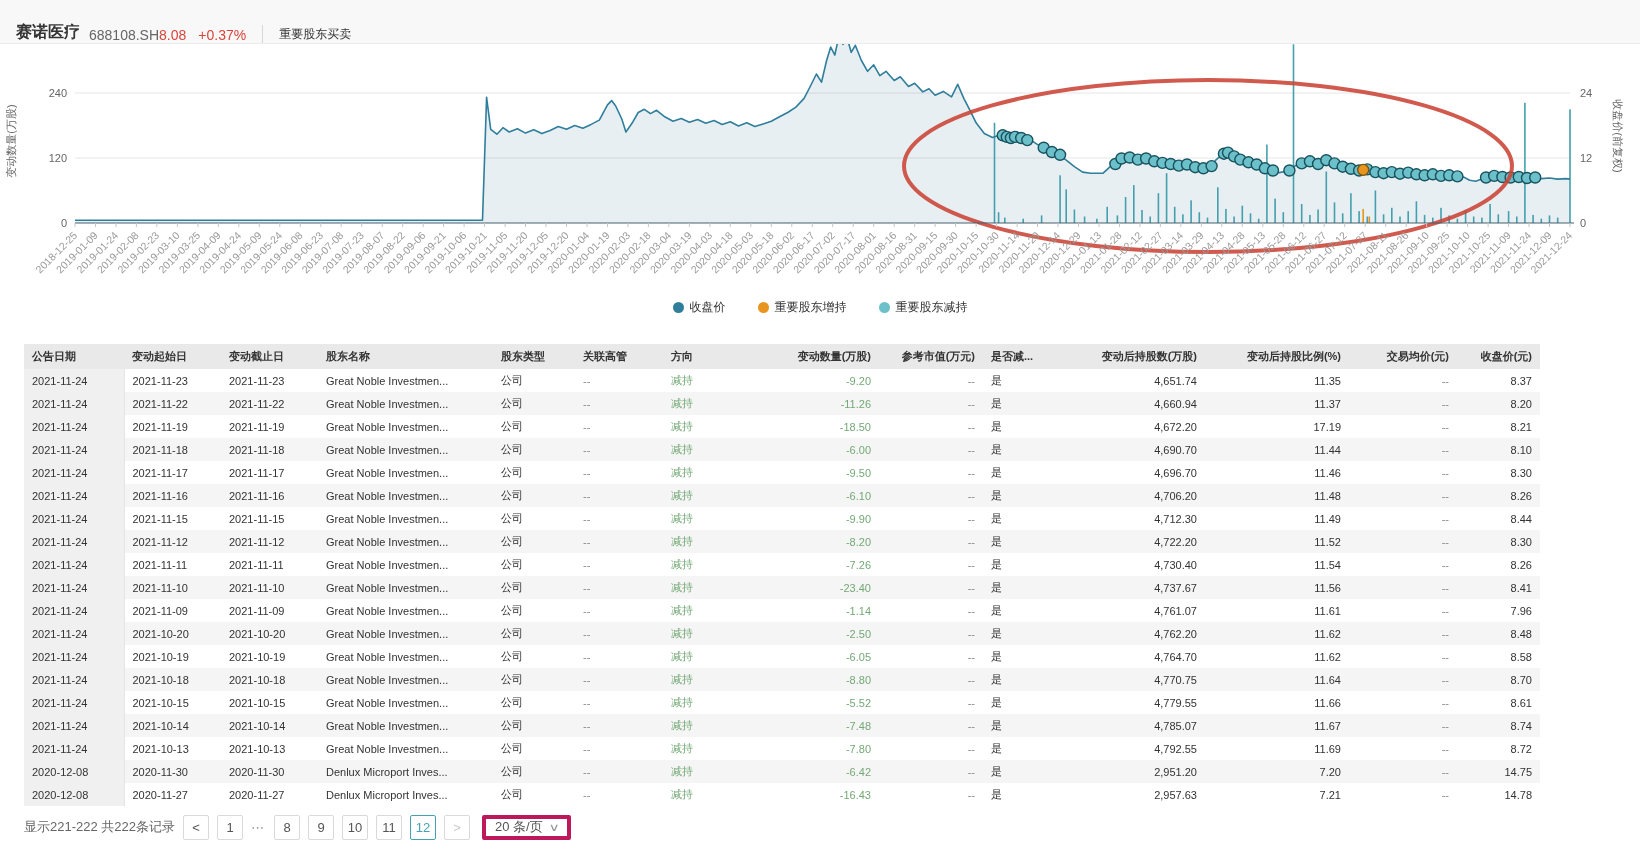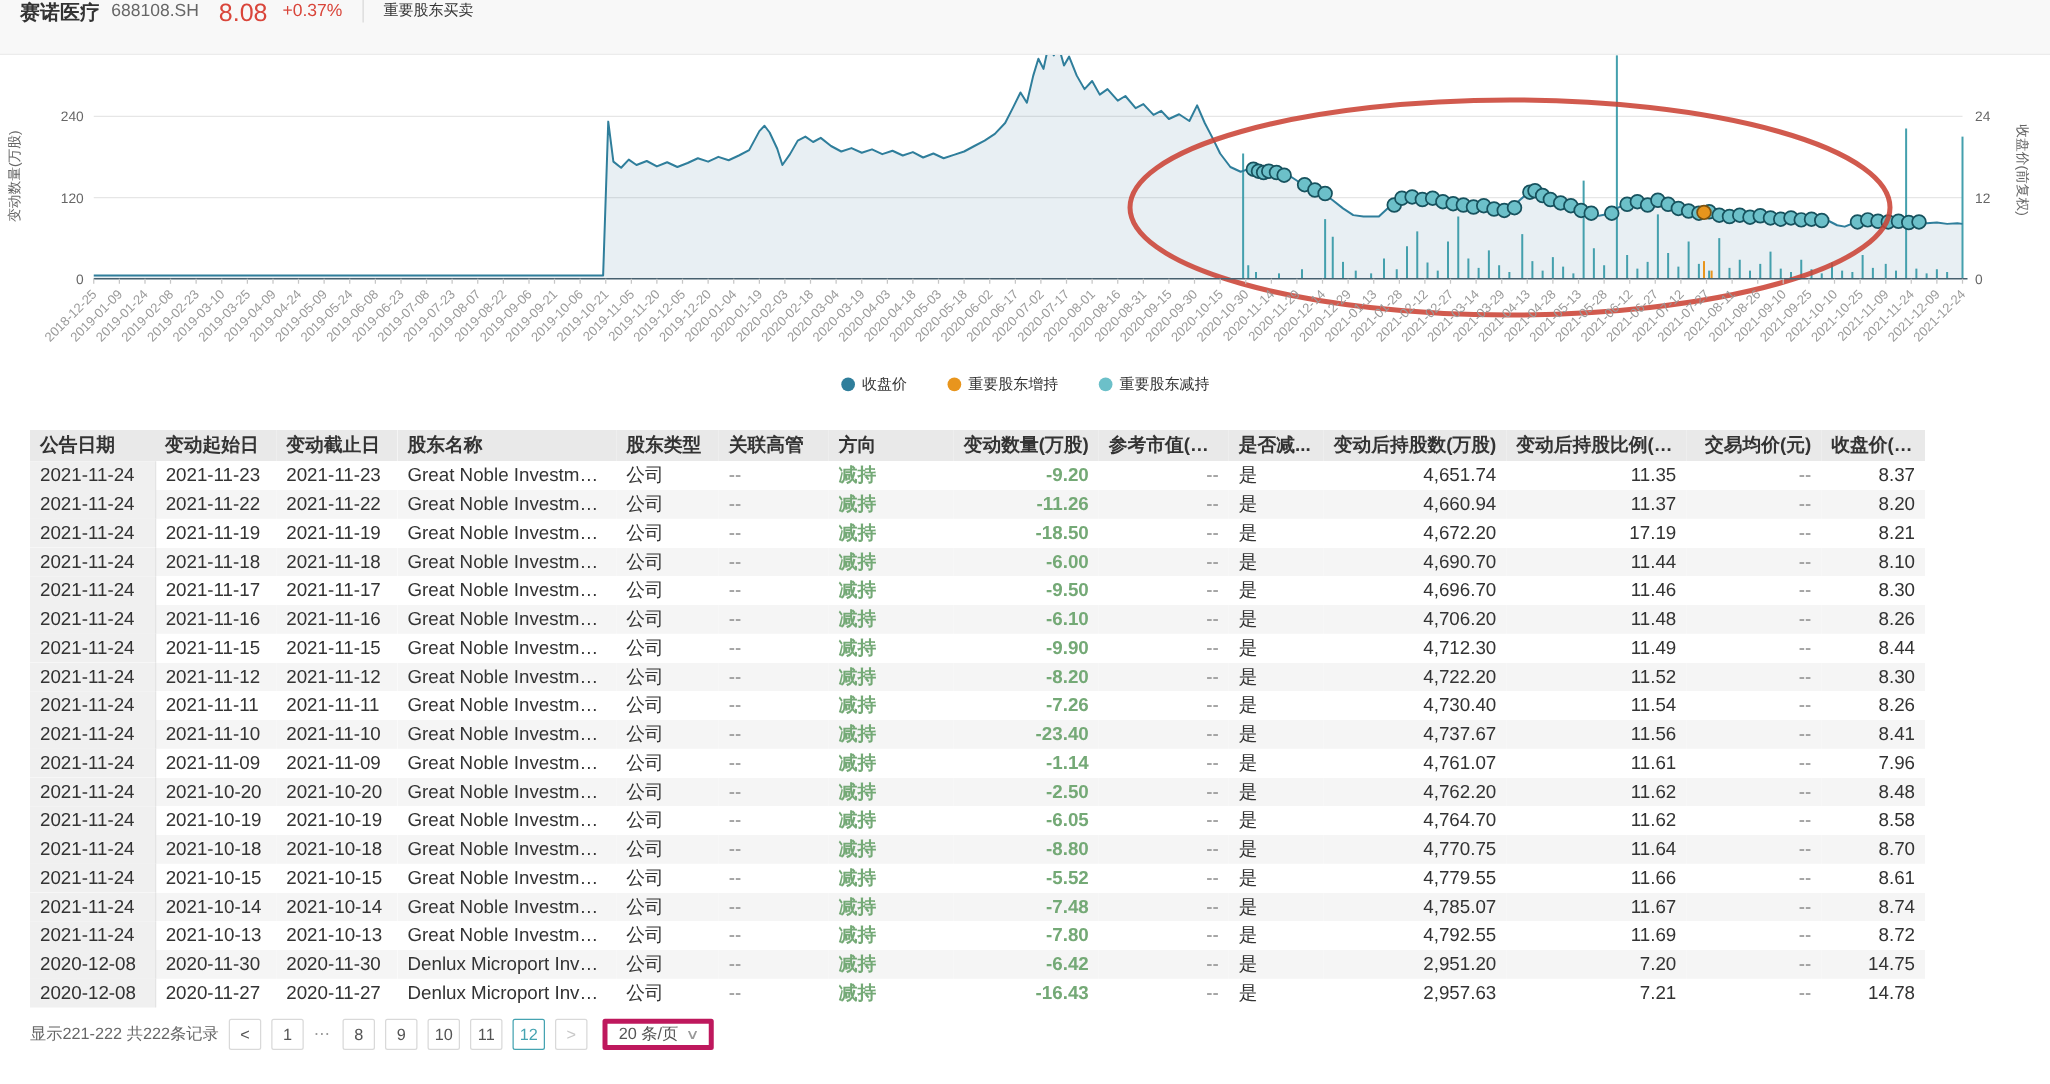--- a/index.html
+++ b/index.html
@@ -1,38 +1,38 @@
 <!DOCTYPE html>
 <html style="--up-red: #d9453a; --reduce-green: #74a976; --active-page-teal: #45a3b1;"><head>
 <meta charset="utf-8">
 <style>
   html,body{margin:0;padding:0;background:#fff;width:1640px;height:867px;overflow:hidden;
     font-family:"Liberation Sans","DejaVu Sans",sans-serif;-webkit-font-smoothing:antialiased;}
-  .topbar{height:44px;display:flex;align-items:flex-start;padding:0 16px;background:#f8f8f8;
+  .topbar{height:44px;display:flex;align-items:flex-end;padding:0 16px;background:#f8f8f8;
     border-bottom:1px solid #ececec;box-sizing:border-box;}
   .stock-name{font-size:16px;font-weight:bold;color:#333;}
   .stock-code{font-size:14px;color:#666;margin-left:9px;}
-  .stock-price{font-size:20px;color:var(--up-red);margin-left:16px;}
+  .stock-price{font-size:14px;color:var(--up-red);}
   .stock-change{font-size:14px;color:var(--up-red);margin-left:12px;}
   .vdivider{width:1px;height:18px;background:#d8d8d8;margin:0 16px;}
   .tab{font-size:12px;color:#333;cursor:pointer;}
   #chart-svg{display:block;}
   .legend{height:26px;display:flex;align-items:center;justify-content:center;gap:32px;
     font-size:12px;color:#333;}
   .legend-item{display:flex;align-items:center;gap:6px;cursor:pointer;}
   .legend-dot{width:11px;height:11px;border-radius:50%;display:inline-block;}
   .content{width:1516px;margin-left:24px;margin-top:24px;}
-  table{width:1516px;border-collapse:collapse;table-layout:fixed;font-size:15px;color:#333;}
+  table{width:1516px;border-collapse:collapse;table-layout:fixed;font-size:11px;color:#333;}
   th{background:#e9e9e9;font-weight:bold;color:#333;height:25px;padding:0 8px;text-align:left;
     white-space:nowrap;overflow:hidden;text-overflow:ellipsis;}
   td{height:23px;padding:0 8px;white-space:nowrap;overflow:hidden;text-overflow:ellipsis;}
   tbody tr:nth-child(even){background:#f5f5f5;}
   tbody td:first-child{background:#f0f0f0;border-right:1px solid #e4e4e4;}
   th.r,td.r{text-align:right;}
-  td.green{color:var(--reduce-green);font-weight:bold;}
+  td.green{color:var(--reduce-green);}
   td.dim{color:#8a8a8a;}
   .pager-bar{width:1516px;margin-left:24px;height:42px;display:flex;align-items:center;
     font-size:13px;color:#666;}
   .pbtn{min-width:26px;height:25px;border:1px solid #d9d9d9;border-radius:2px;background:#fff;
     display:inline-flex;align-items:center;justify-content:center;color:#555;margin-left:8px;
     padding:0 4px;box-sizing:border-box;cursor:pointer;}
   .pbtn.active{border-color:var(--active-page-teal);color:var(--active-page-teal);}
   .pbtn.disabled{color:#c8c8c8;cursor:default;}
   .pdots{margin-left:8px;color:#999;letter-spacing:2px;}
   .size-select{height:25px;border:4px solid #be185d;border-radius:2px;background:#fff;

